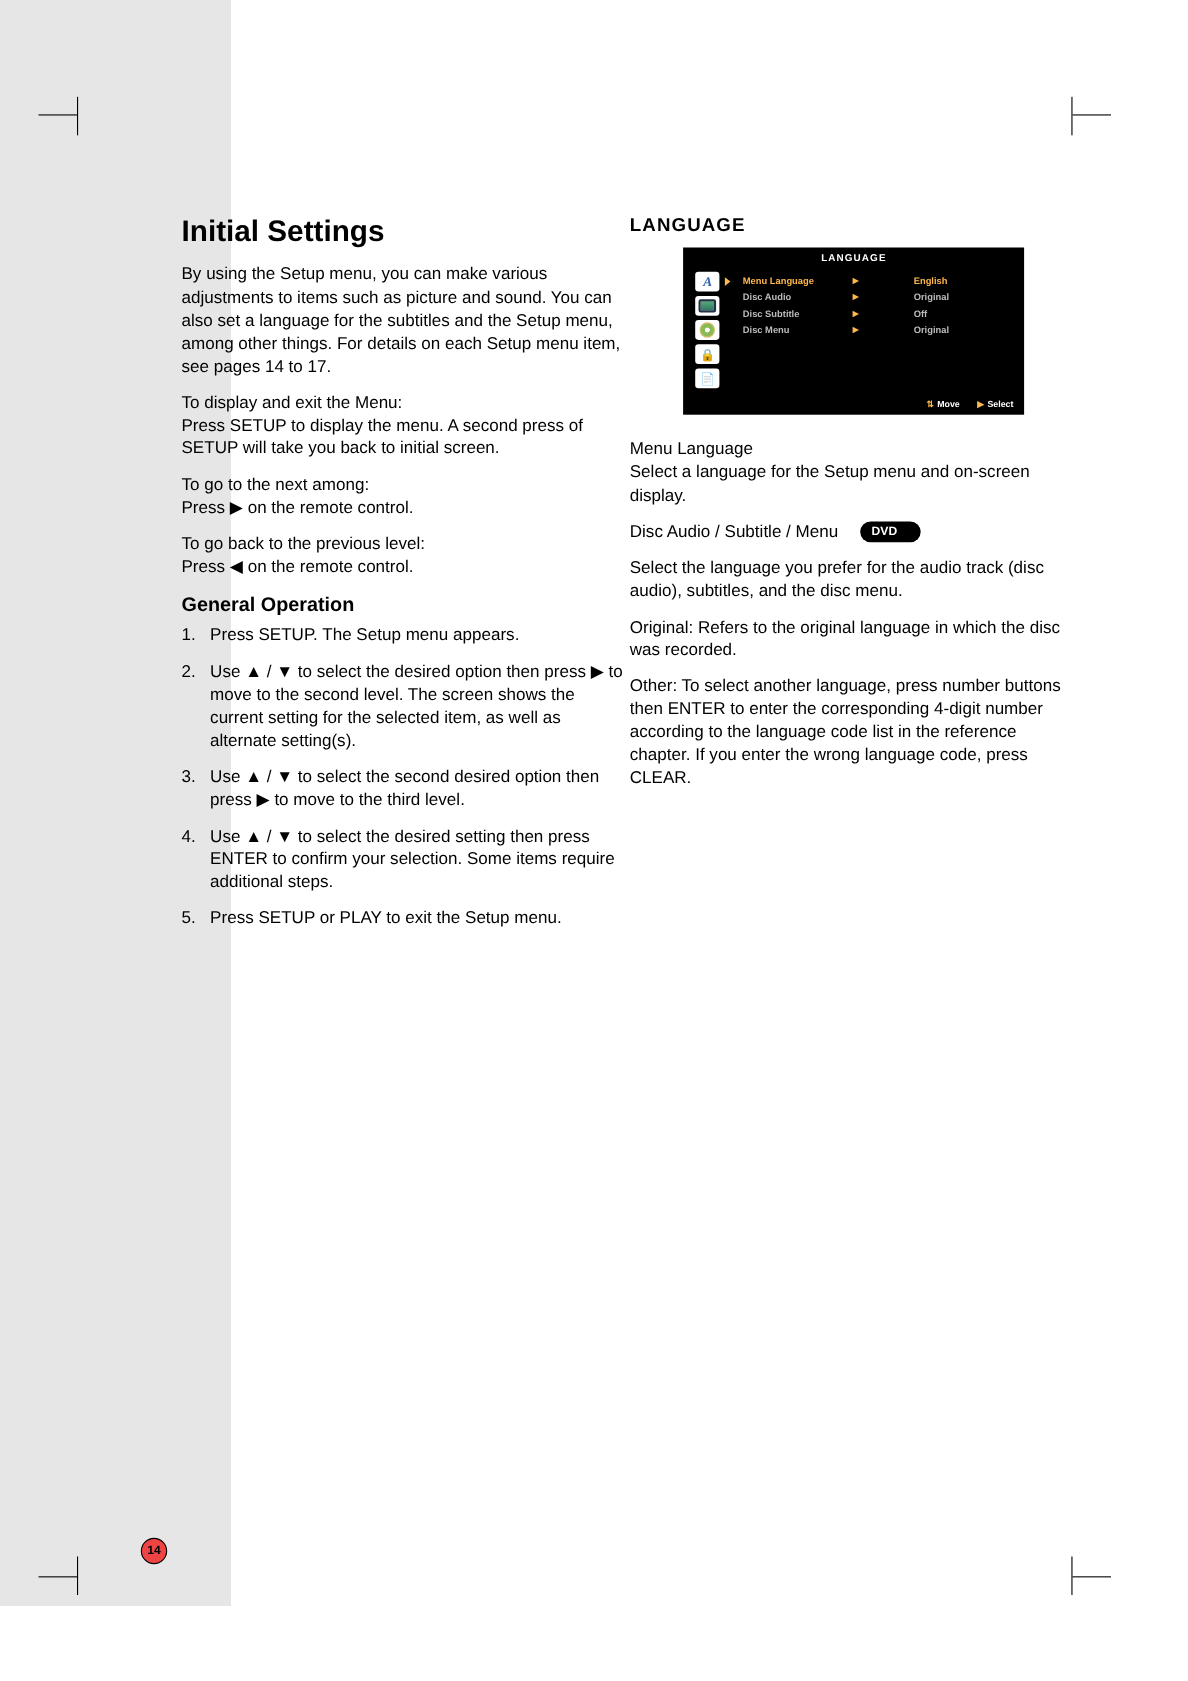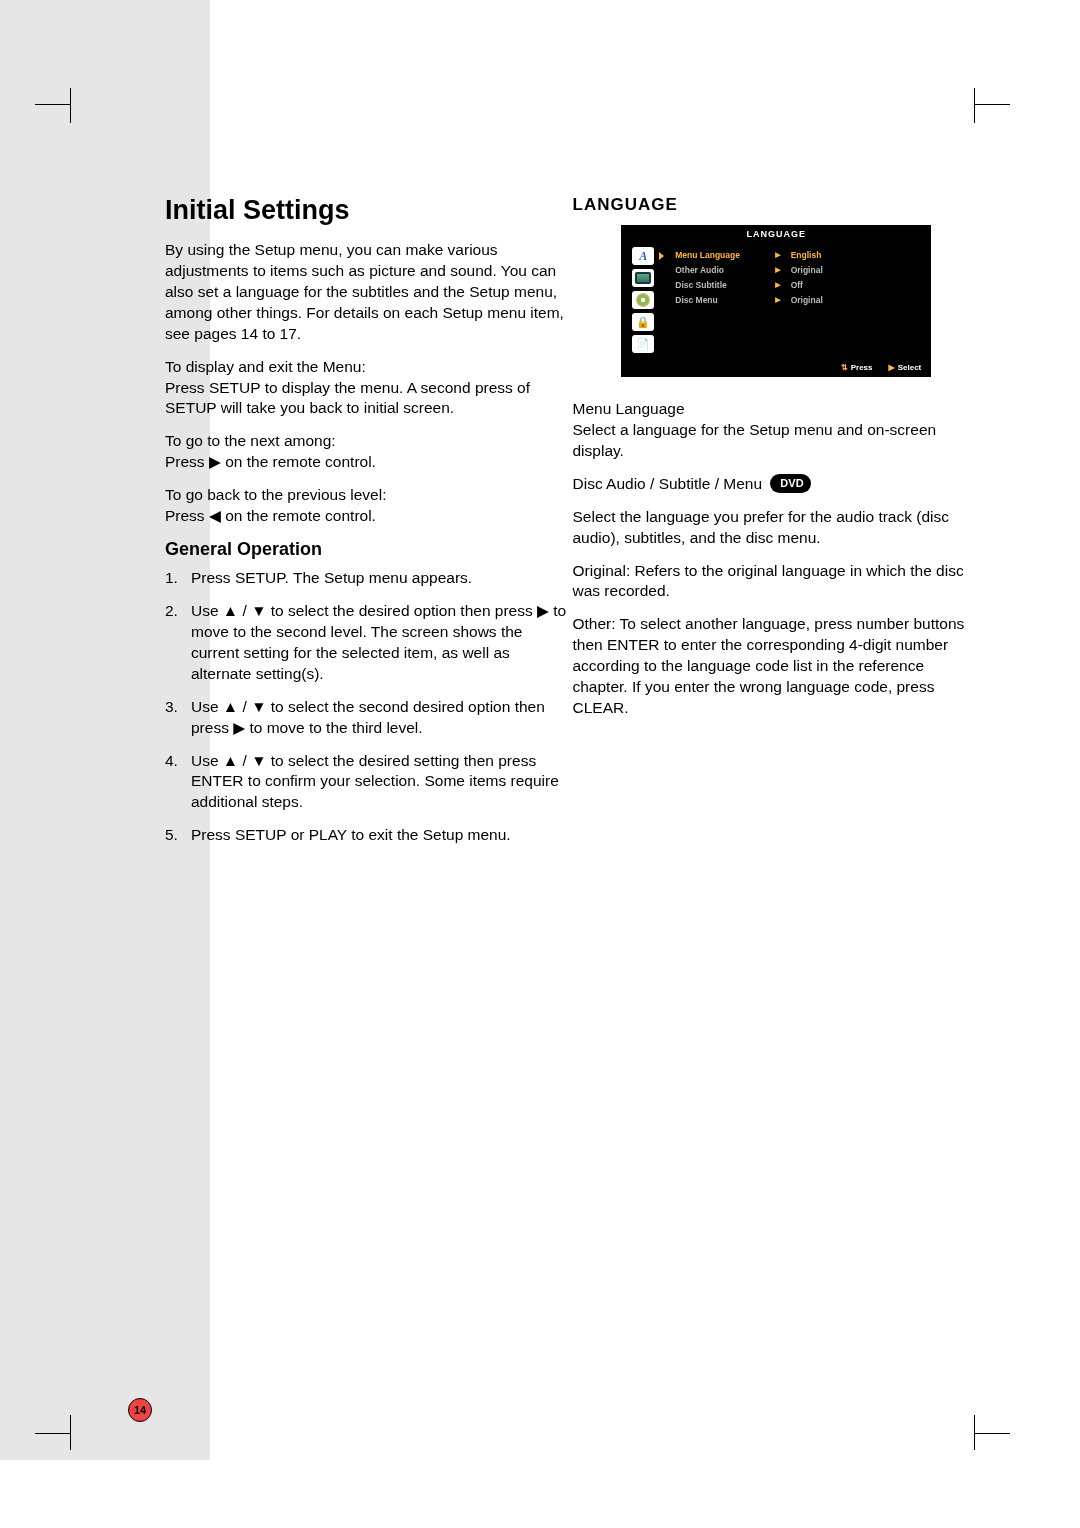--- a/index.html
+++ b/index.html
@@ -53,23 +53,23 @@
 
   .section-title { font-size: 17px; font-weight: bold; letter-spacing: 1px; margin-bottom: 10px; }
 
   .badge-dvd {
     display: inline-block;
     background: #000;
     color: #fff;
     font-size: 11px;
     font-weight: bold;
     border-radius: 10px;
-    padding: 2px 7px 2px 10px;
+    padding: 2px 21px 2px 10px;
     vertical-align: 2px;
-    margin-left: 4px;
+    margin-left: 16px;
   }
 
   
   .osd {
     margin: 0 auto 22px auto;
     width: 310px;
     background: #000;
     font-size: 8.5px;
     font-weight: bold;
     color: #fff;
@@ -90,21 +90,21 @@
   }
   .osd-icon.sel::after {
     content: ""; position: absolute; right: -10px; top: 50%; transform: translateY(-50%);
     border-left: 5px solid #ffb84d; border-top: 4px solid transparent; border-bottom: 4px solid transparent;
   }
   .osd-list { flex: 1; padding: 4px 8px 6px 16px; }
   .osd-row { display: flex; align-items: center; gap: 10px; padding: 2.5px 0; color: #bbb; }
   .osd-row.sel { color: #ffb84d; }
   .osd-row .label { width: 90px; }
   .osd-row .arrow { color: #ffb84d; font-size: 7px; }
-  .osd-row .val { color: #bbb; }
+  .osd-row .val { color: #bbb; margin-left: 40px; }
   .osd-row.sel .val { color: #ffb84d; }
   .osd-foot { display: flex; justify-content: flex-end; gap: 16px; padding: 4px 10px 5px; font-size: 8px; color: #fff; }
   .osd-foot .glyph { color: #ffb84d; margin-right: 3px; }
 
   .pagenum {
     position: absolute;
     left: 128px; bottom: 106px;
     width: 24px; height: 24px;
     border: 1.5px solid #000; border-radius: 50%;
     display: flex; align-items: center; justify-content: center;
@@ -200,38 +200,38 @@
                   <span class="ic-note">📄</span>
                 </div>
             </div>
             <div class="osd-list">
               <div class="osd-row sel">
                 <span class="label">Menu Language</span>
                 <span class="arrow">▶</span>
                 <span class="val">English</span>
               </div>
               <div class="osd-row">
-                <span class="label">Other Audio</span>
+                <span class="label">Disc Audio</span>
                 <span class="arrow">▶</span>
                 <span class="val">Original</span>
               </div>
               <div class="osd-row">
                 <span class="label">Disc Subtitle</span>
                 <span class="arrow">▶</span>
                 <span class="val">Off</span>
               </div>
               <div class="osd-row">
                 <span class="label">Disc Menu</span>
                 <span class="arrow">▶</span>
                 <span class="val">Original</span>
               </div>
             </div>
           </div>
           <div class="osd-foot">
-            <span><span class="glyph">⇅</span><span>Press</span></span>
+            <span><span class="glyph">⇅</span><span>Move</span></span>
             <span><span class="glyph">▶</span><span>Select</span></span>
           </div>
         </div>
 
         <p class="body-text">
           <span class="bold-lead">Menu Language</span><br>
           <span>Select a language for the Setup menu and on-screen display.</span>
         </p>
 
         <p class="body-text">

